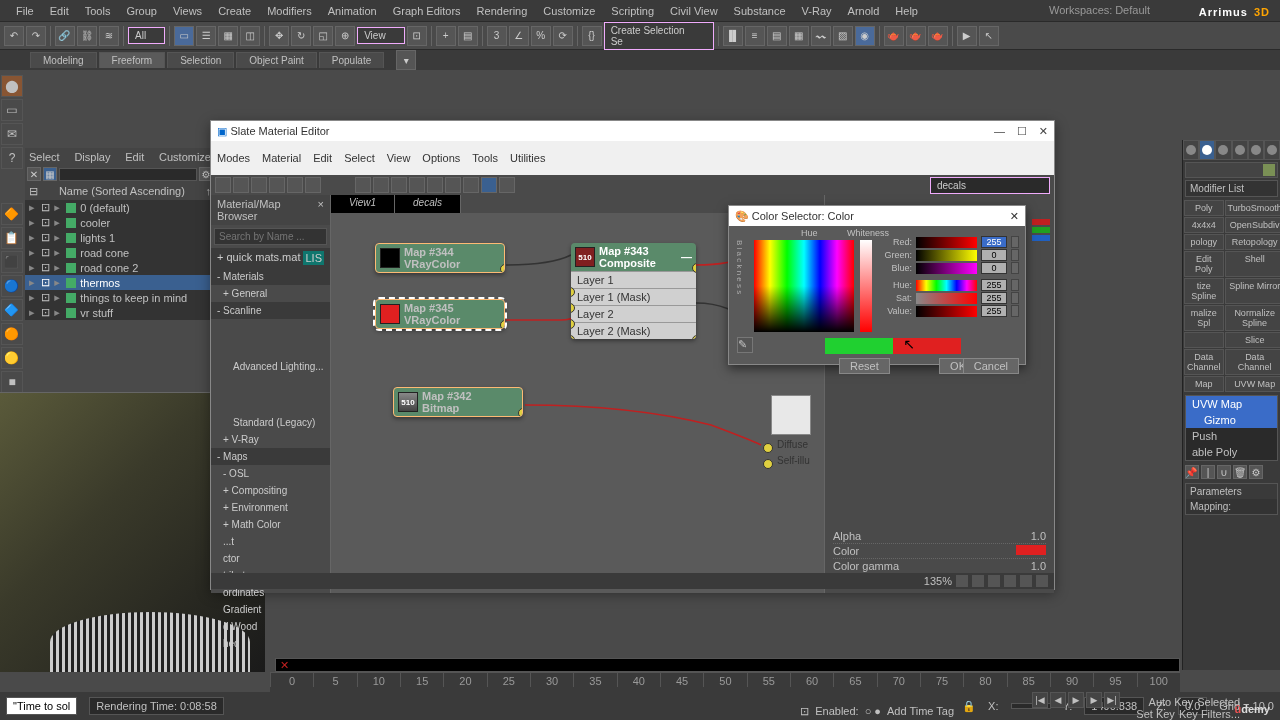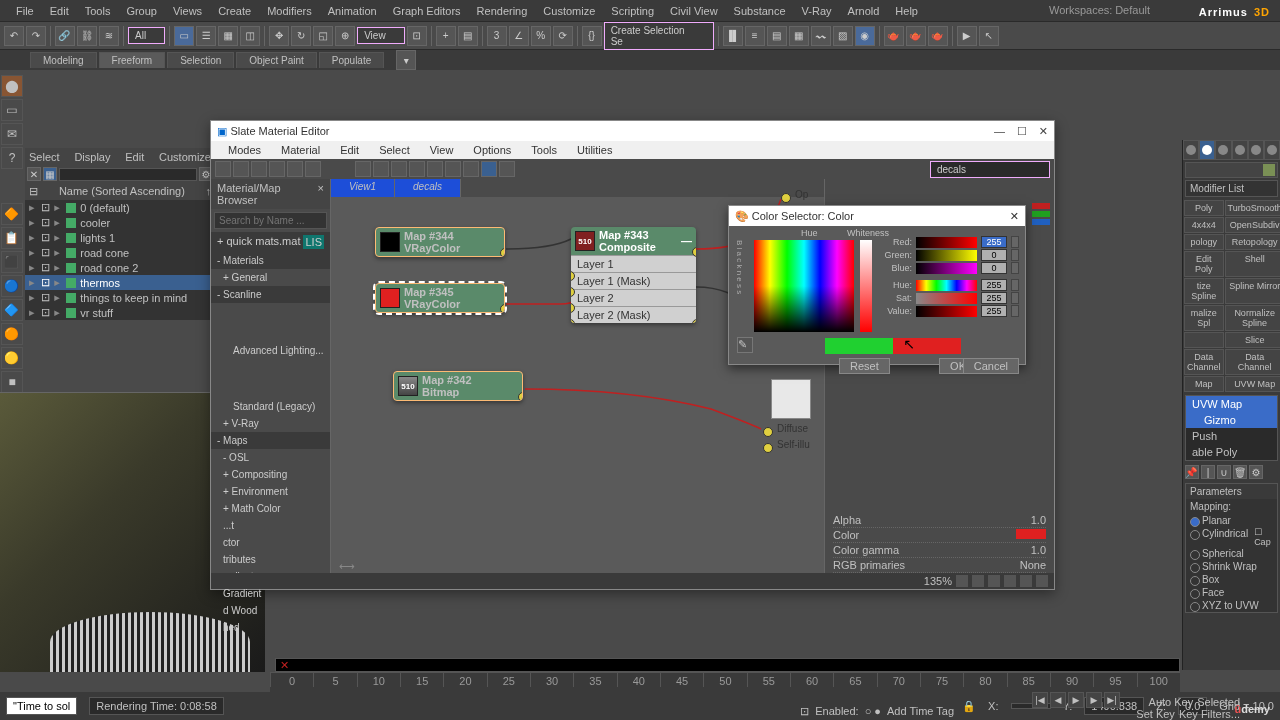--- a/index.html
+++ b/index.html
@@ -37,36 +37,36 @@
 .scene-tree .row .sq { width:10px; height:10px; background:#4a6; }
 
 
 .ref-img { position:absolute; left:0; bottom:48px; width:265px; height:280px; background:linear-gradient(135deg,#5a5a3a 0%,#3a3a2a 40%,#1a1a1a 100%); border-top:1px solid #666; overflow:hidden; }
 .ref-img::after { content:""; position:absolute; bottom:0; left:50px; width:200px; height:60px; background:repeating-linear-gradient(90deg,#ccc 0,#ccc 3px,#222 3px,#222 6px); border-radius:50% 50% 0 0; }
 
 
 .mat-window { position:absolute; left:210px; top:120px; width:845px; height:470px; background:#e8e8e8; border:1px solid #888; box-shadow:0 4px 12px rgba(0,0,0,.4); }
 .mat-titlebar { height:20px; background:#fff; display:flex; align-items:center; padding:0 6px; font-size:11px; color:#333; justify-content:space-between; }
 .mat-titlebar .ctrls { display:flex; gap:12px; color:#444; }
-.mat-menu { height:18px; background:#f0f0f0; display:flex; padding:0 17px; gap:20px; font-size:11px; color:#333; align-items:center; }
+.mat-menu { height:34px; background:#f0f0f0; display:flex; padding:0 6px; gap:12px; font-size:11px; color:#333; align-items:center; }
 .mat-toolbar { height:20px; background:#4a4a4a; display:flex; align-items:center; padding:0 4px; gap:2px; }
 .mat-toolbar .ico { width:16px; height:16px; background:#555; border:1px solid #666; }
 .mat-body { display:flex; height:calc(100% - 70px); }
 
 .mat-browser { width:120px; background:#4a4a4a; border-right:1px solid #666; }
 .mat-browser .hdr { background:#444; padding:3px 6px; font-size:10px; display:flex; justify-content:space-between; }
 .mat-browser .search { margin:3px; }
 .mat-browser input { width:100%; background:#333; border:1px solid #555; color:#ccc; padding:2px 4px; font-size:10px; }
 .mat-browser .grp { padding:3px 6px 3px 12px; font-size:10px; color:#ccc; }
 .mat-browser .grp.h { padding-left:6px; background:#3a3a3a; }
 .mat-browser .grp.sub { padding-left:22px;margin-top:39px; }
 
 .node-canvas { flex:1; background:#5a5a5a; position:relative; overflow:hidden; }
 .canvas-tab { position:absolute; top:0; left:0; right:0; height:18px; background:#4a4a4a; display:flex; }
-.canvas-tab .t { padding:2px 18px; background:#1d4ed8; border-right:1px solid #666; font-size:10px; font-style:italic; }
+.canvas-tab .t { padding:2px 18px; background:#000000; border-right:1px solid #666; font-size:10px; font-style:italic; }
 .node { position:absolute; border-radius:4px; overflow:hidden; box-shadow:0 2px 4px rgba(0,0,0,.4); font-size:10px; }
 .node.green { background:#5a8a6a; border:1px solid #fdba74; }
 .node.sel { outline:2px dashed #fff; }
 .node .hdr { display:flex; align-items:center; padding:2px 4px; gap:4px; font-weight:bold; }
 .node .hdr .sw { width:20px; height:20px; border:1px solid #222; }
 .node .slot { background:#d0d0d0; color:#333; padding:2px 6px; border-top:1px solid #999; }
 .port { position:absolute; width:10px; height:10px; border-radius:50%; background:#e0d040; border:1px solid #333; }
 svg.wires { position:absolute; top:0; left:0; width:100%; height:100%; pointer-events:none; }
 
 .navigator { width:230px; background:#4a4a4a; border-left:1px solid #666; position:relative; }
@@ -624,32 +624,20 @@
   <div style="display:flex;gap:2px;padding:2px">
     <div class="tb-icon" style="width:14px;height:14px">📌</div>
     <div class="tb-icon" style="width:14px;height:14px">|</div>
     <div class="tb-icon" style="width:14px;height:14px">∪</div>
     <div class="tb-icon" style="width:14px;height:14px">🗑</div>
     <div class="tb-icon" style="width:14px;height:14px">⚙</div>
   </div>
   <div class="rp-section">
     <div class="hdr">Parameters</div>
     <div style="padding:2px 4px;font-size:10px">Mapping:</div>
-    <div id="rp-opts">
-        <div class="opt sel">Planar</div>
-        <div style="display: flex; justify-content: space-between;">
-          <span class="opt">Cylindrical</span>
-          <span style="font-size:9px;padding-right:4px">☐ Cap</span>
-        </div>
-        <div class="opt">Spherical</div>
-        <div class="opt">Shrink Wrap</div>
-        <div class="opt">Box</div>
-        <div class="opt">Face</div>
-        <div class="opt">XYZ to UVW</div>
-      </div>
   </div>
 </div>
 
 <div class="timeline-bar">
   <span style="color:#c02020;padding-left:4px">✕</span>
 </div>
 <div class="timeline" id="timeline">
     <div class="tick">0</div>
     <div class="tick">5</div>
     <div class="tick">10</div>

